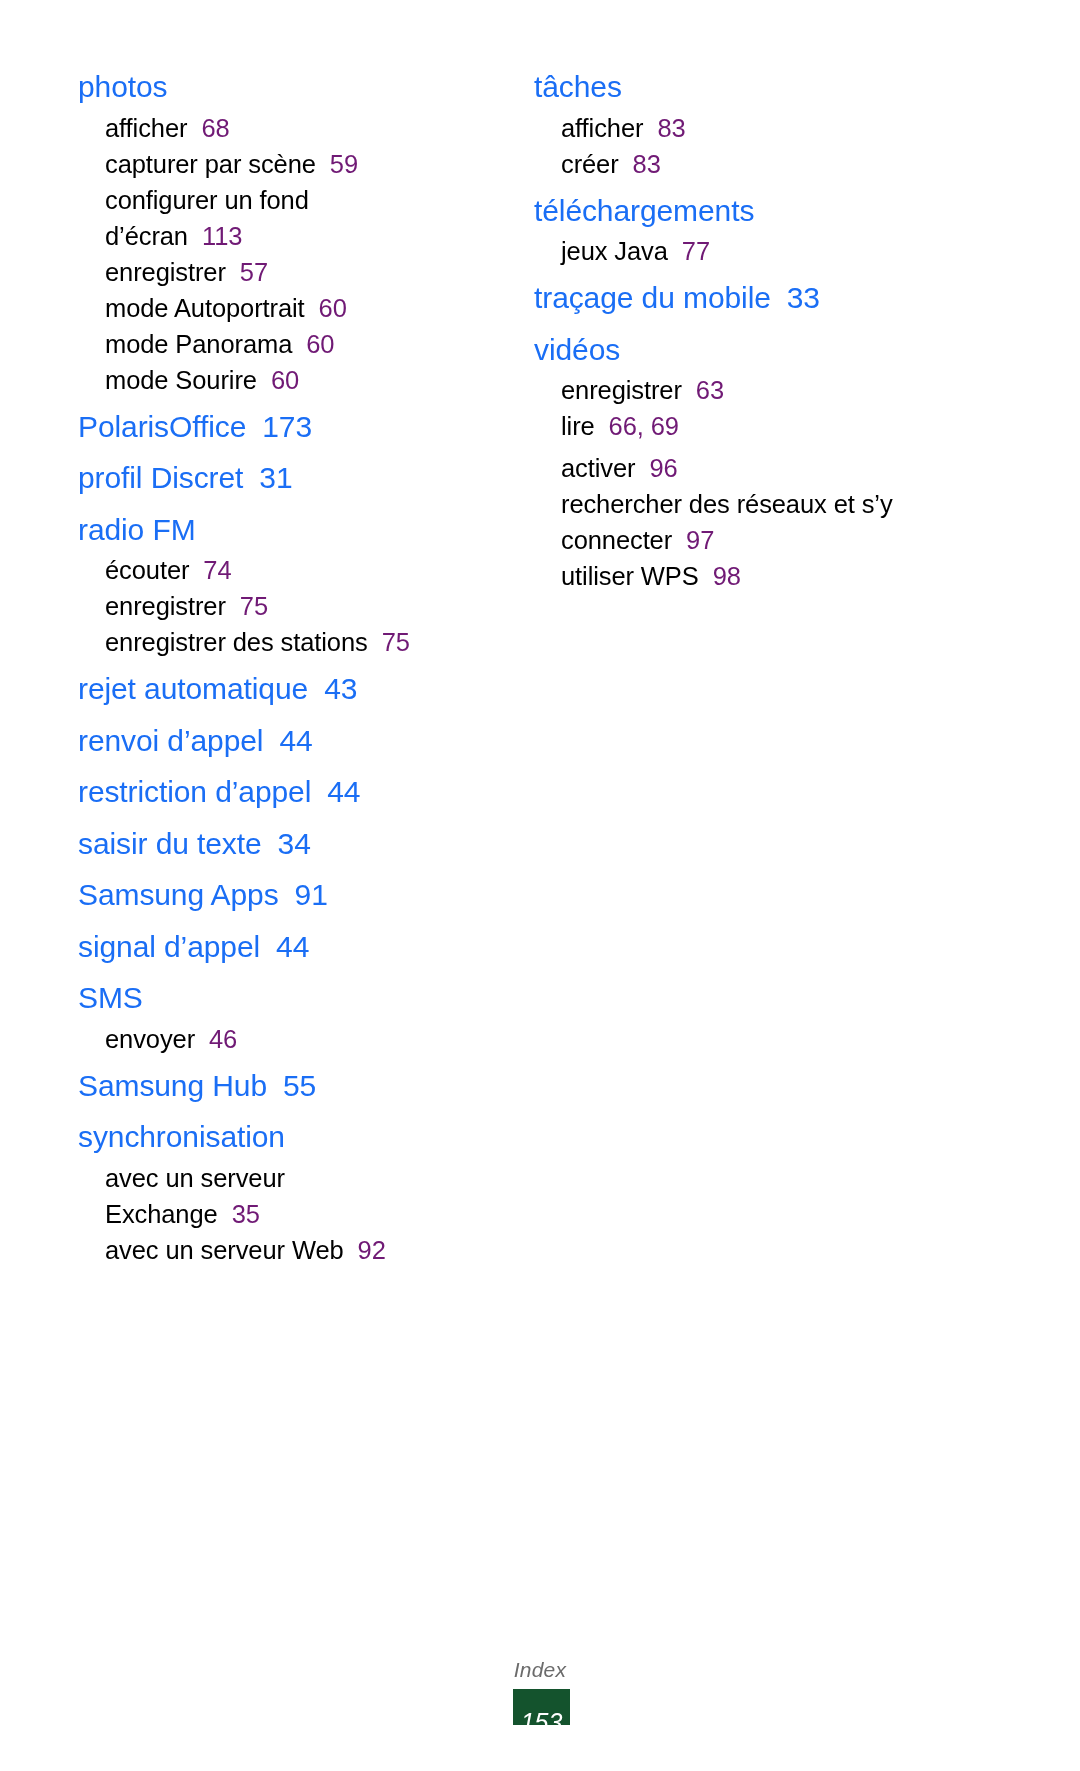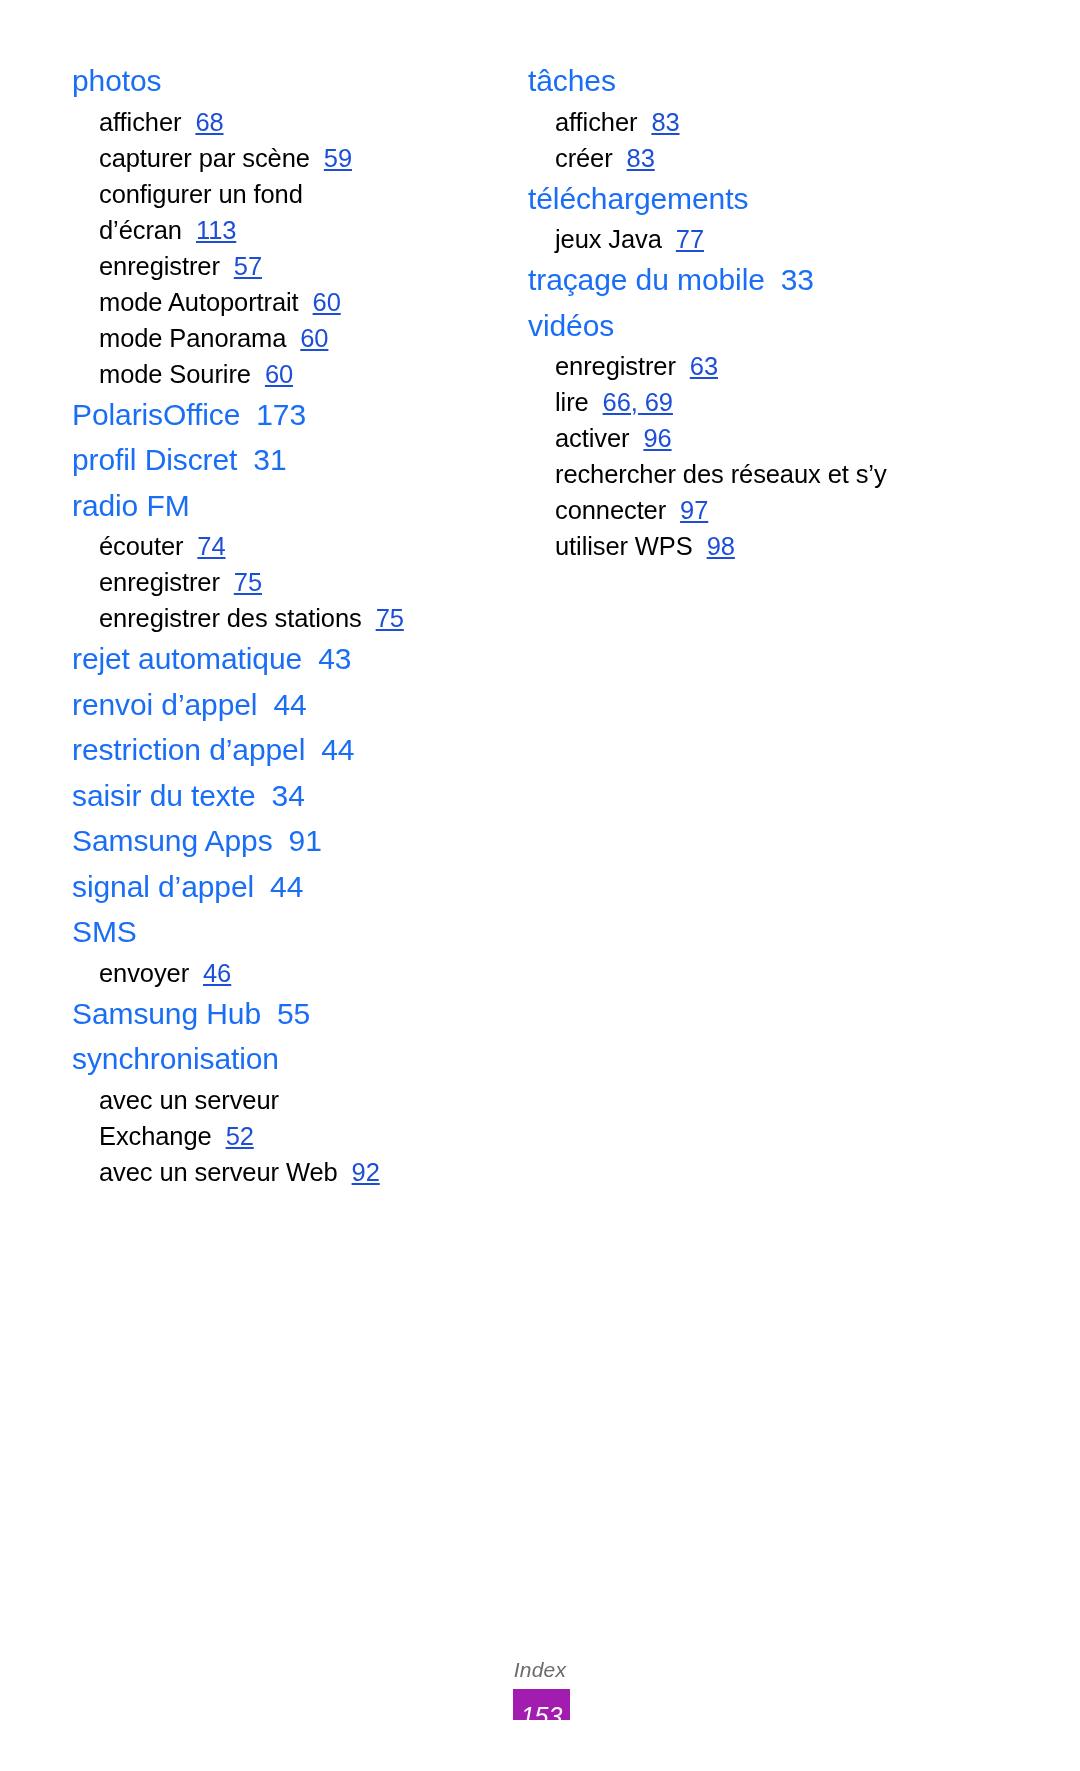--- a/index.html
+++ b/index.html
@@ -30,21 +30,21 @@
     flex-direction: row;
     align-items: flex-start;
   }
   .column {
     width: 430px;
     box-sizing: border-box;
   }
   .column.left  { margin-left: 72px; }
   .column.right { margin-left: 0px; padding-left: 26px; }
 
-  .group { margin: 0; padding: 0; }
+  .group { margin: 6px; padding: 0; }
 
   .heading {
     color: #1a6ef5;
     font-size: 30px;
     line-height: 45.5px;
     font-weight: 400;
     white-space: nowrap;
     letter-spacing: -0.1px;
   }
   .heading .pg {
@@ -54,50 +54,49 @@
   .sub {
     color: #000000;
     font-size: 25.5px;
     line-height: 36px;
     font-weight: 400;
     padding-left: 27px;
     white-space: nowrap;
     letter-spacing: -0.1px;
   }
   .sub .pg {
-    color: #1d4ed8;
+    color: #701a75;
     margin-left: 14px;
-    text-decoration: underline;
   }
   .footer-label {
     position: absolute;
     left: 0;
     top: 1658px;
     width: 1080px;
     text-align: center;
     font-style: italic;
     font-size: 21px;
     color: #6b6b6b;
     letter-spacing: 0.2px;
   }
   .page-badge {
     position: absolute;
     left: 513px;
     top: 1689px;
     min-width: 57px;
     height: 31px;
-    background: #a21caf;
+    background: #14532d;
     color: #ffffff;
     font-style: italic;
     font-size: 25px;
     font-weight: 400;
     line-height: 31px;
     text-align: center;
     box-sizing: border-box;
-    padding: 12px 5px;
+    padding: 18px 5px;
   }
 </style>
 </head>
 <body>
 
 <div id="page">
 
   <div class="columns">
     <div class="column left">
         <div class="group">
@@ -144,21 +143,21 @@
         <div class="group">
           <div class="heading"><span>SMS</span></div>
           <div class="sub"><span>envoyer</span><span class="pg">46</span></div>
         </div>
         <div class="group">
           <div class="heading"><span>Samsung Hub</span><span class="pg">55</span></div>
         </div>
         <div class="group">
           <div class="heading"><span>synchronisation</span></div>
           <div class="sub"><span>avec un serveur</span></div>
-          <div class="sub"><span>Exchange</span><span class="pg">52</span></div>
+          <div class="sub"><span>Exchange</span><span class="pg">35</span></div>
           <div class="sub"><span>avec un serveur Web</span><span class="pg">92</span></div>
         </div>
       </div>
     <div class="column right">
         <div class="group">
           <div class="heading"><span>tâches</span></div>
           <div class="sub"><span>afficher</span><span class="pg">83</span></div>
           <div class="sub"><span>créer</span><span class="pg">83</span></div>
         </div>
         <div class="group">

